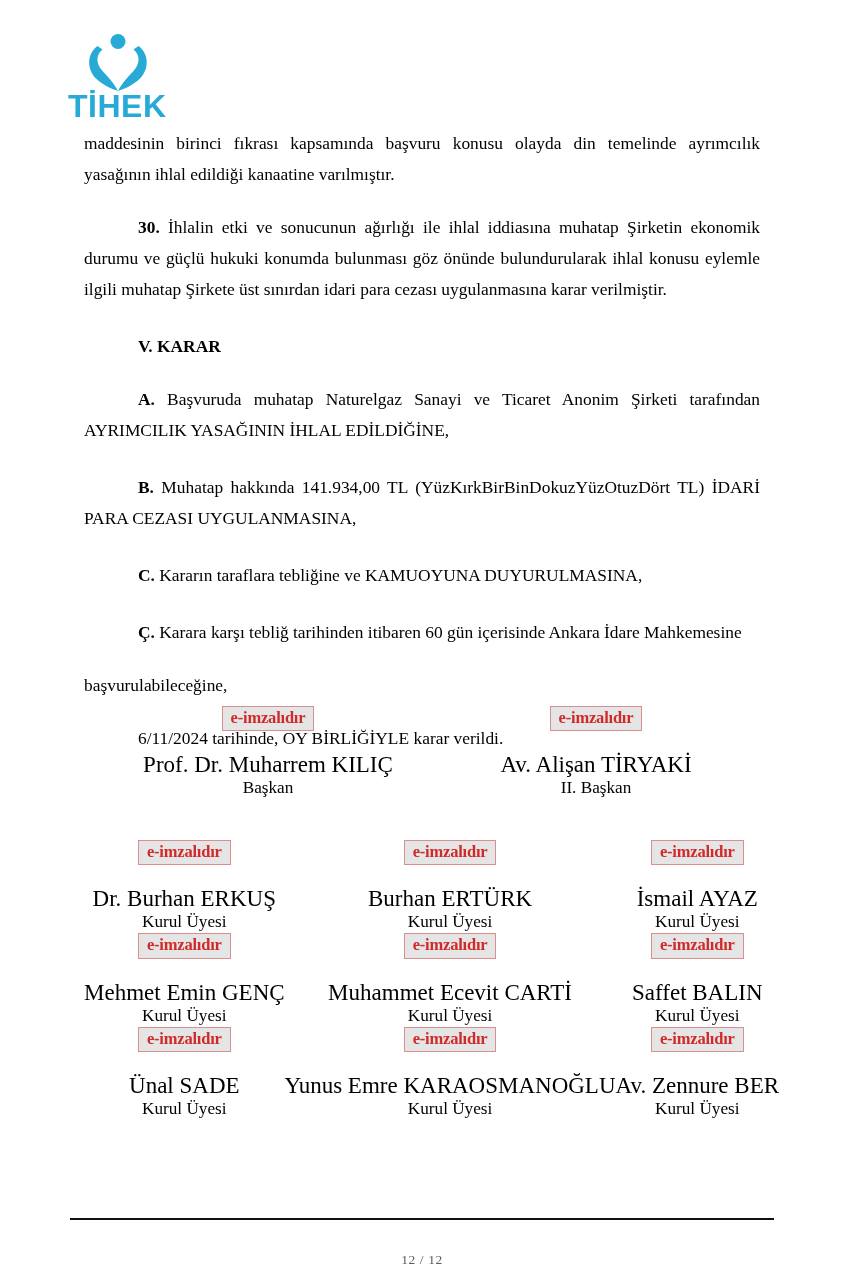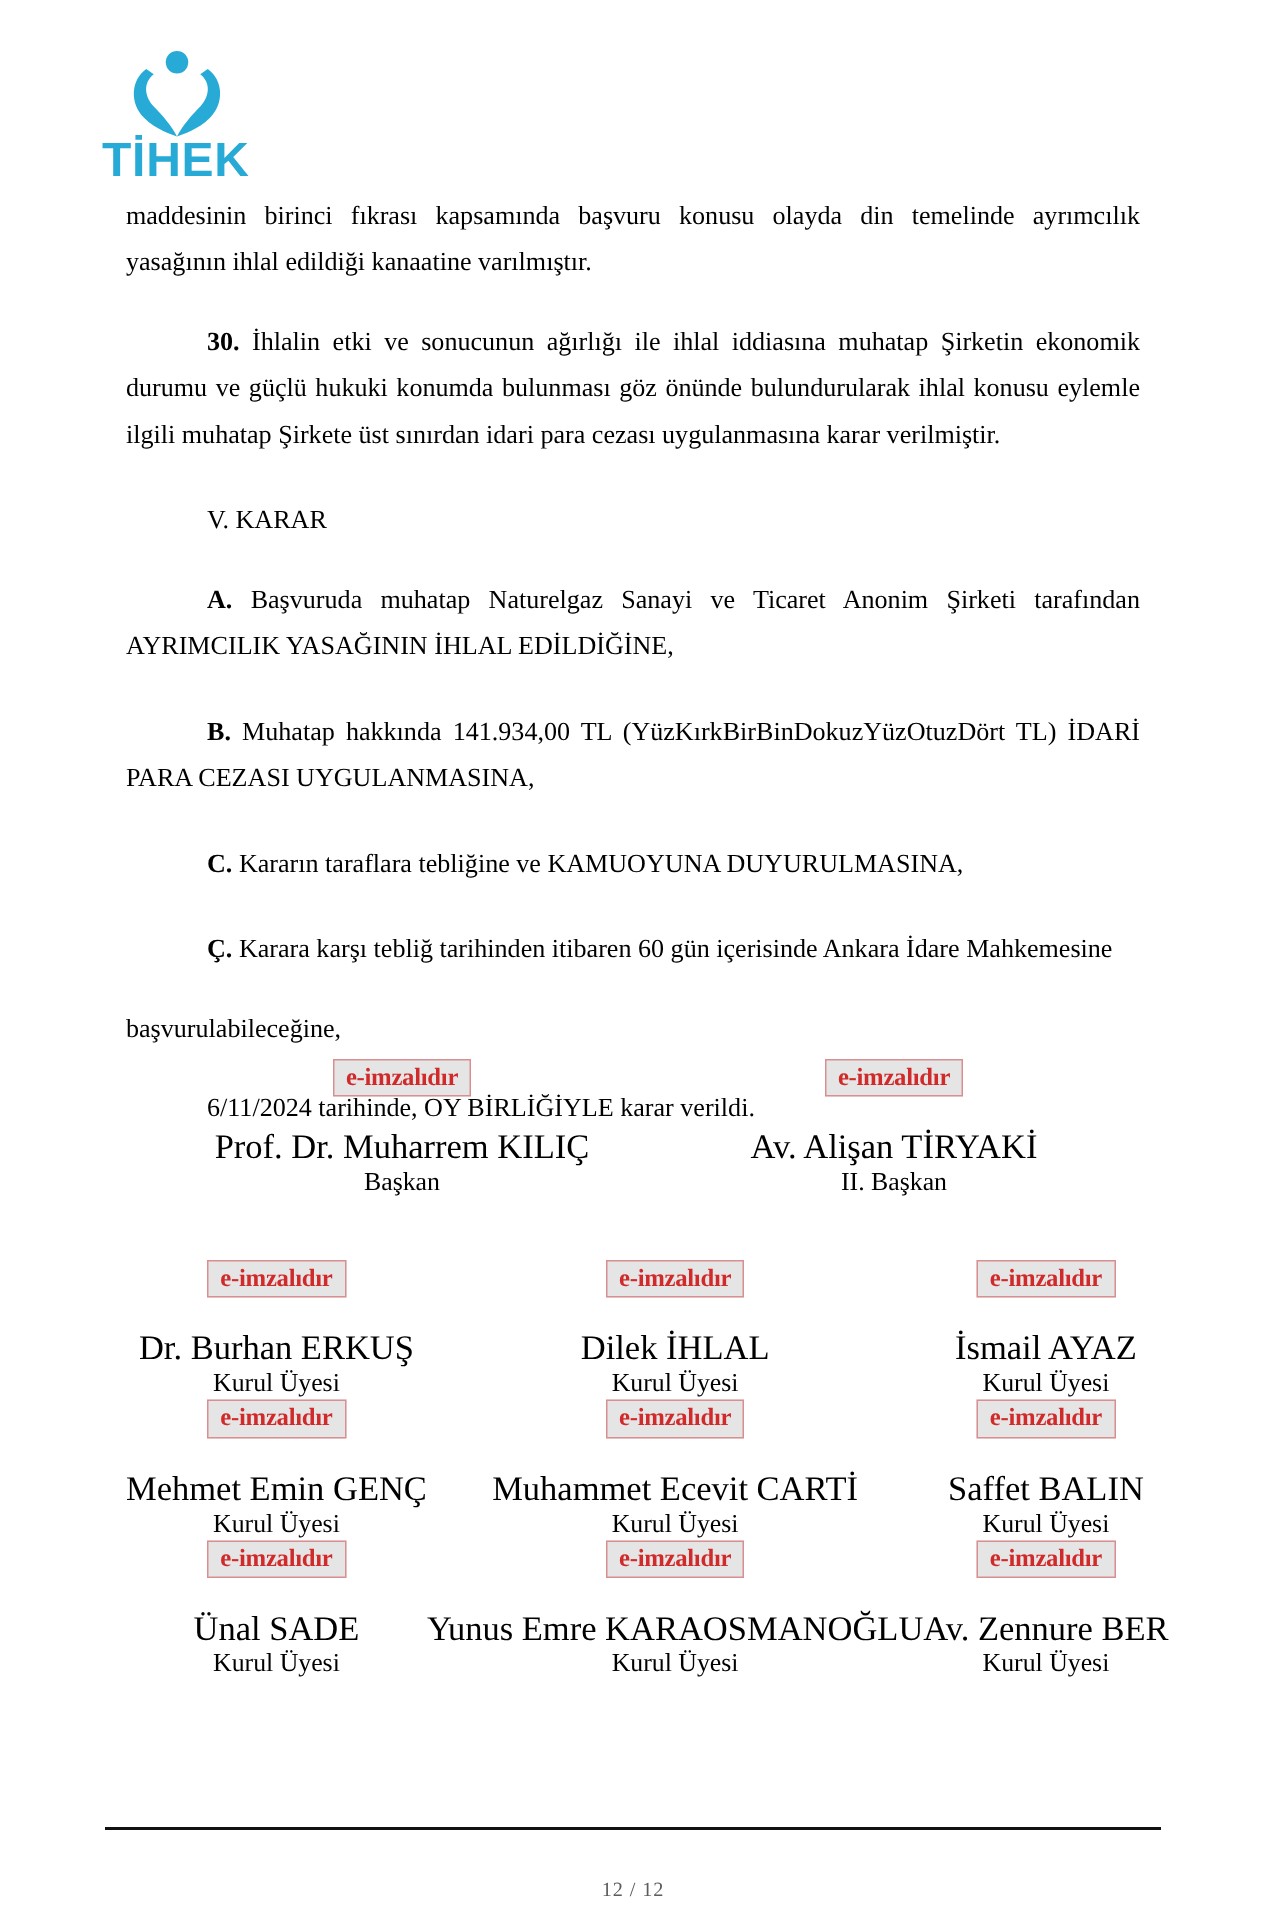--- a/index.html
+++ b/index.html
@@ -72,21 +72,21 @@
   }
   p.gap-md { margin-top: 22px; }
   p.gap-lg { margin-top: 26px; }
 
   .bold { font-weight: 700; }
 
   h2.heading {
     margin: 26px 0 0 0;
     font-size: 17.4px;
     line-height: 31px;
-    font-weight: 400;
+    font-weight: 700;
     text-indent: 54px;
   }
 
   
   .sign-top {
     position: absolute;
     left: 84px;
     top: 706px;
     width: 676px;
     display: flex;
@@ -224,21 +224,21 @@
         <span class="stamp">e-imzalıdır</span>
       </div>
       <div class="sign-name">Dr. Burhan ERKUŞ</div>
       <div class="sign-role">Kurul Üyesi</div>
     </div>
 
     <div class="sign-cell">
       <div class="stamp-wrap">
         <span class="stamp">e-imzalıdır</span>
       </div>
-      <div class="sign-name">Dilek İHLAL</div>
+      <div class="sign-name">Burhan ERTÜRK</div>
       <div class="sign-role">Kurul Üyesi</div>
     </div>
 
     <div class="sign-cell">
       <div class="stamp-wrap">
         <span class="stamp">e-imzalıdır</span>
       </div>
       <div class="sign-name">İsmail AYAZ</div>
       <div class="sign-role">Kurul Üyesi</div>
     </div>

